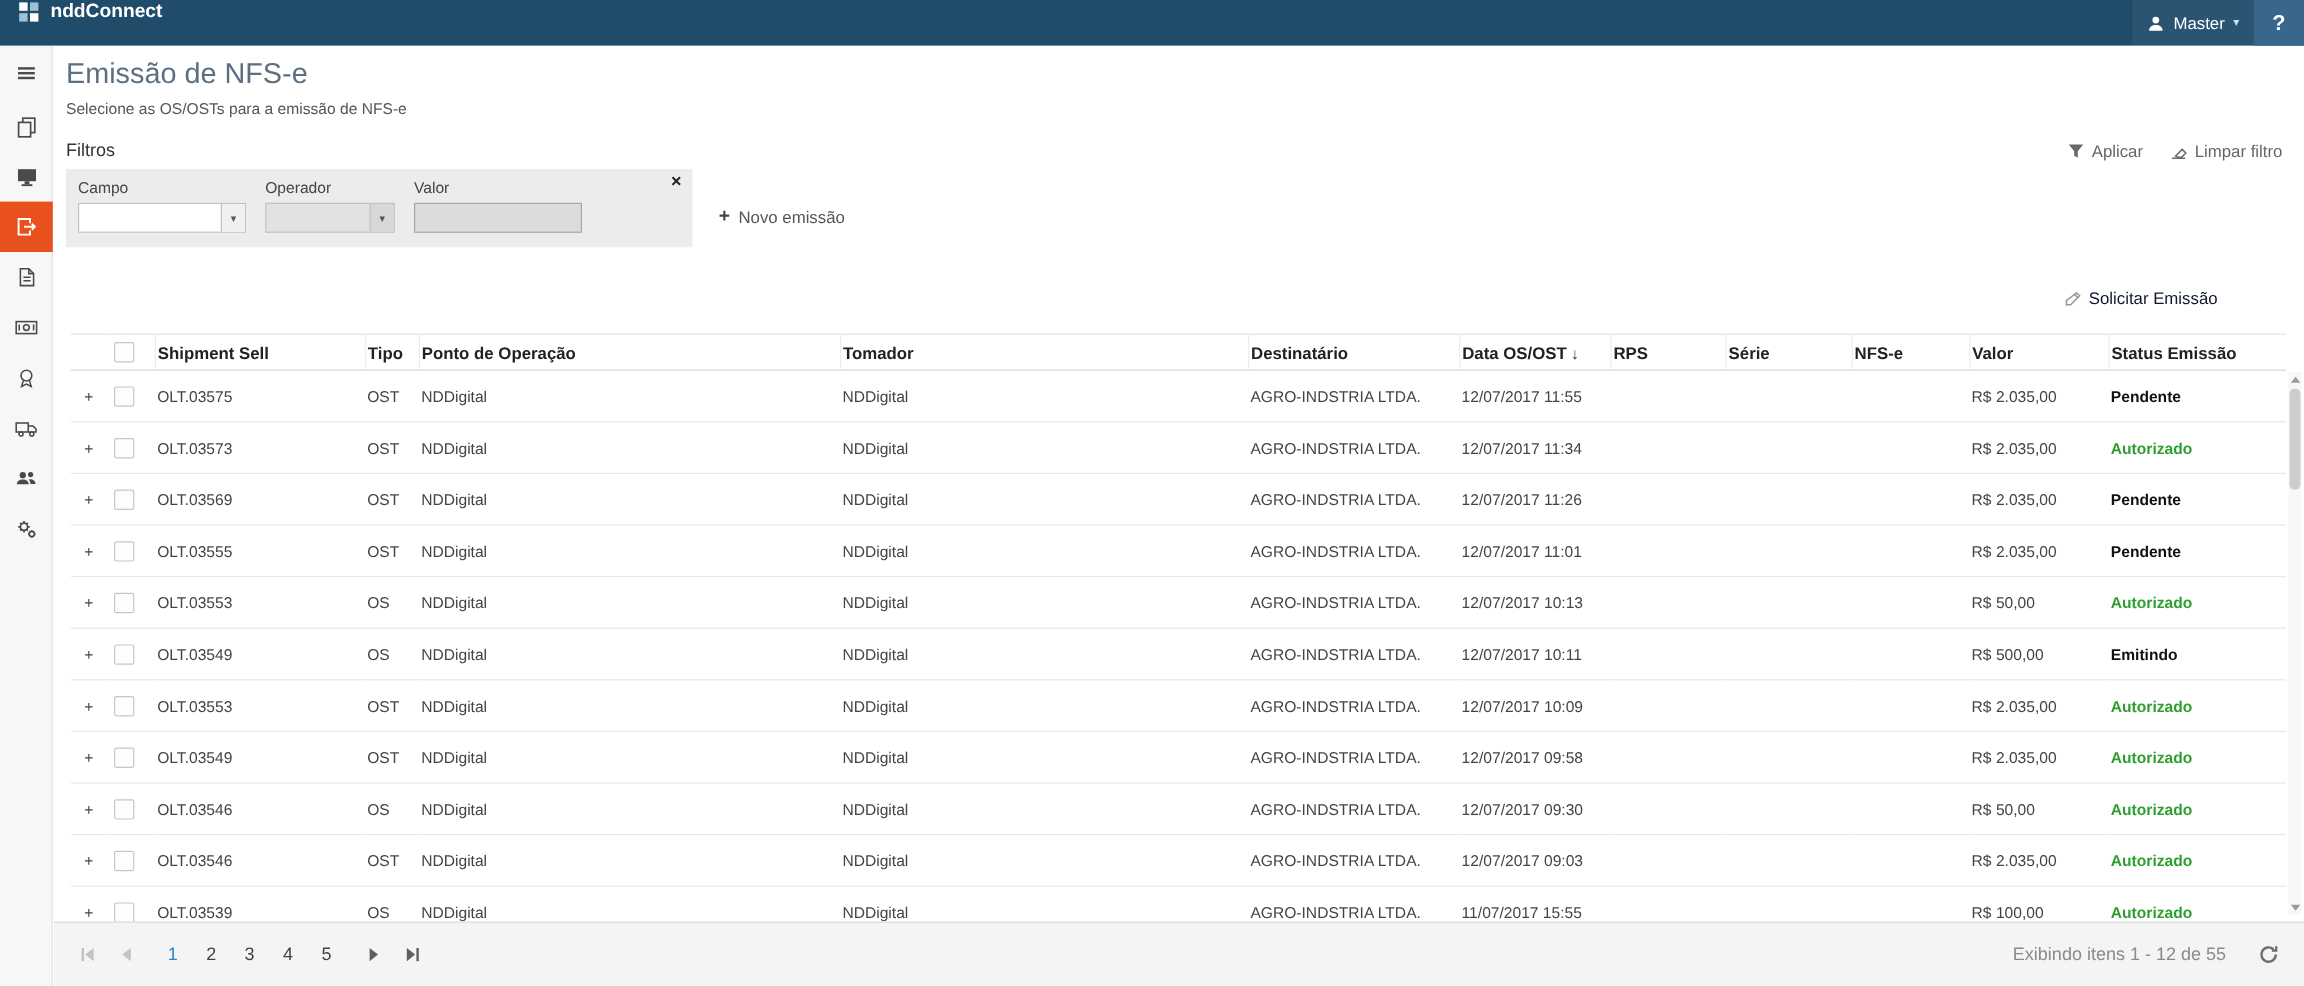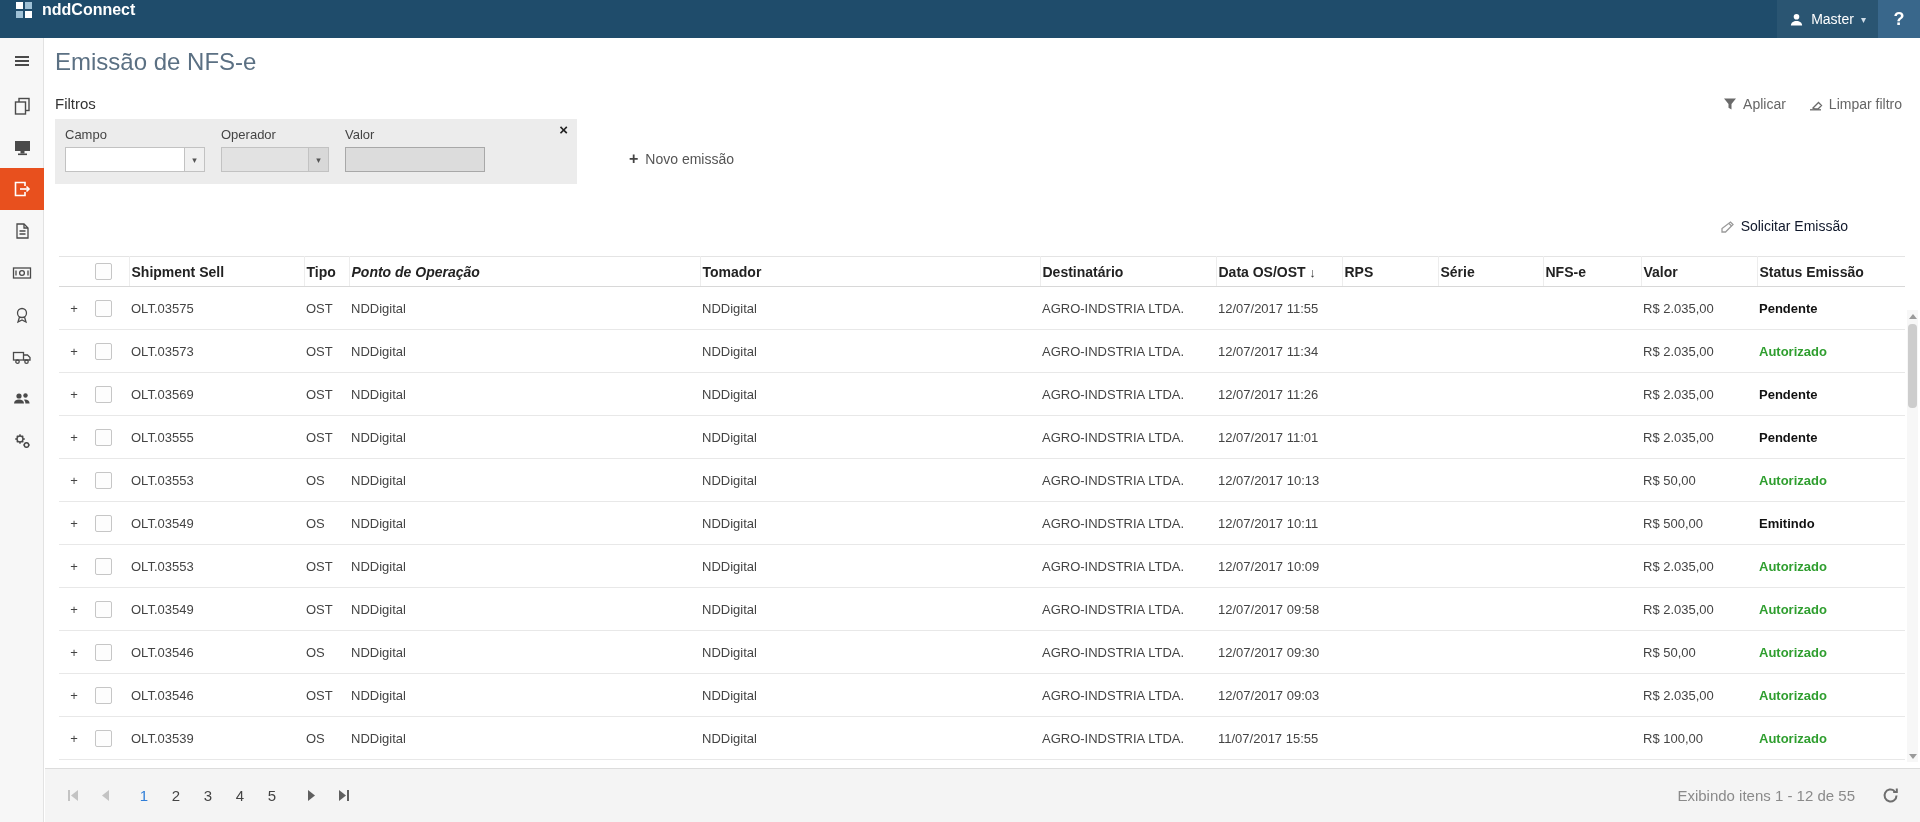--- a/index.html
+++ b/index.html
@@ -48,21 +48,21 @@
   .page-subtitle { font-size: 13px; color: #555; margin-top: 7px; }
 
   .filters-bar {
     display: flex; justify-content: space-between; align-items: center;
     margin-top: 19px; padding-right: 18px;
   }
   .filters-title { font-size: 15px; color: #333; }
   .filter-links { display: flex; gap: 22px; }
   .flink { display: flex; align-items: center; gap: 6px; color: #666; font-size: 14px; cursor: pointer; }
 
-  .filter-area { display: flex; align-items: center; margin-top: 7px; gap: 30px; }
+  .filter-area { display: flex; align-items: center; margin-top: 7px; }
   .filter-panel {
     position: relative; width: 522px; min-height: 63px; background: #ececec;
     padding: 8px 28px 12px 10px; display: flex; gap: 16px;
   }
   .ffield label { display: block; font-size: 13px; color: #444; margin-bottom: 5px; }
   .selectbox { width: 140px; height: 25px; background: #fff; border: 1px solid #c2c2c2; position: relative; cursor: pointer; }
   .selectbox.narrow { width: 108px; }
   .selectbox.disabled { background: #e2e2e2; }
   .selectbox .arrowbox {
     position: absolute; right: 0; top: 0; width: 20px; height: 100%;
@@ -231,20 +231,21 @@
       <circle cx="8" cy="8" r="3"></circle>
       <path d="M8 3.2v2M8 10.8v2M3.2 8h2M10.8 8h2M4.8 4.8l1.3 1.3M10 10l1.3 1.3M11.2 4.8L10 6M6 10l-1.2 1.2"></path>
       <circle cx="14.5" cy="14" r="2.2"></circle>
       <path d="M14.5 10.9v1.1M14.5 16v1.1M11.4 14h1.1M16.5 14h1.1"></path>
     </svg>
   </div>
 </div>
 
 <div class="main">
   <div class="page-title">Emissão de NFS-e</div>
+  <div class="page-subtitle">Selecione as OS/OSTs para a emissão de NFS-e</div>
 
   <div class="filters-bar">
     <span class="filters-title">Filtros</span>
     <div class="filter-links">
       <span class="flink">
         <svg width="14" height="14" viewBox="0 0 14 14">
           <path d="M1 1.5h12L8.5 7v5.5l-3-1.8V7z" fill="#6a6a6a"></path>
         </svg>
         <span>Aplicar</span>
       </span>
@@ -298,21 +299,21 @@
     <table class="grid">
       <thead>
         <tr>
           <th class="th-expand" style="width:34px"></th>
           <th class="th-check" style="width:36px">
             <span class="cb"></span>
           </th>
 
         <th style="width: 175px;">Shipment Sell</th>
             <th style="width: 45px;">Tipo</th>
-            <th style="width: 351px; font-style: italic;">Ponto de Operação</th>
+            <th style="width: 351px;">Ponto de Operação</th>
             <th style="width: 340px;">Tomador</th>
             <th style="width: 176px;">Destinatário</th>
             <th style="width: 126px;">Data OS/OST<span class="sort"> ↓</span></th>
             <th style="width: 96px;">RPS</th>
             <th style="width: 105px;">Série</th>
             <th style="width: 98px;">NFS-e</th>
             <th style="width: 116px;">Valor</th>
             <th style="width: 148px;">Status Emissão</th>
           </tr>
       </thead>

